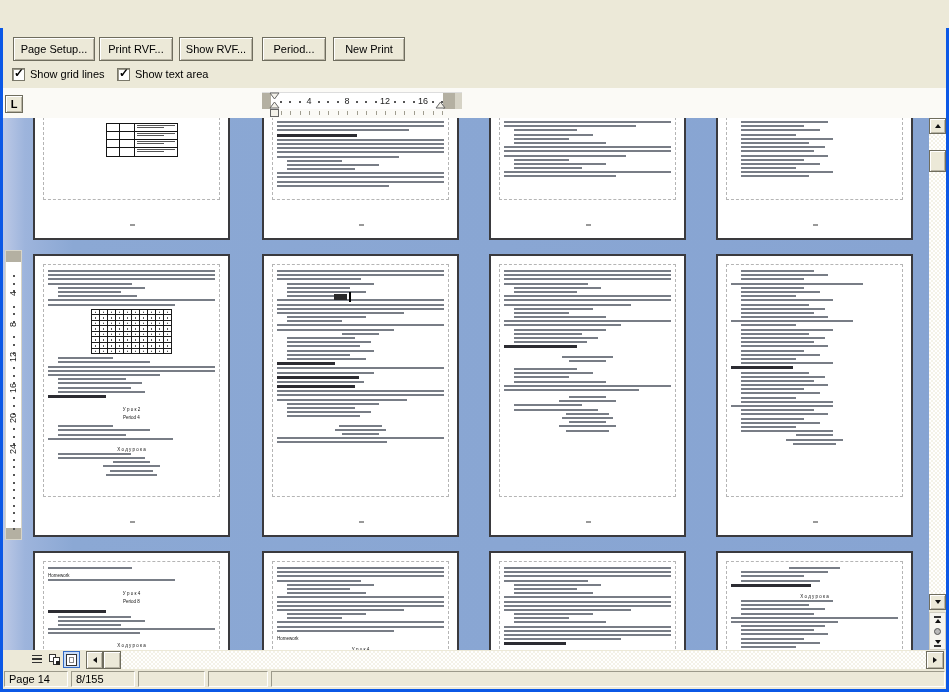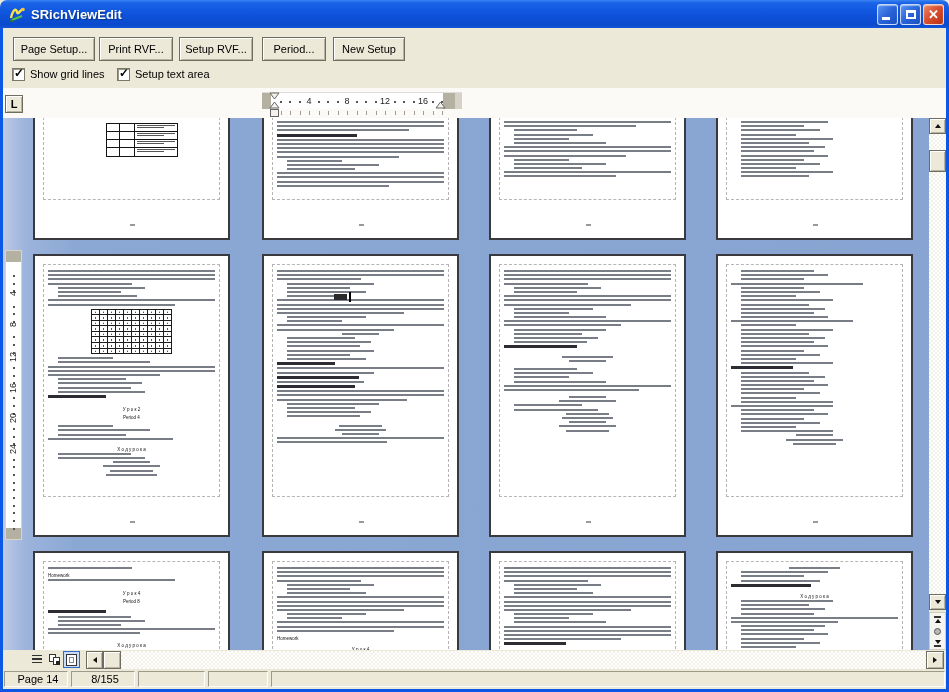--- a/index.html
+++ b/index.html
@@ -105,62 +105,44 @@
   .vmi-pages .pg2{position:absolute;left:4px;top:3px;width:7px;height:8px;background:#fff;border:1px solid #333;}
   .vmi-pages .pg3{position:absolute;left:7px;top:7px;width:4px;height:4px;background:#222;}
   .vmi-layout{width:11px;height:12px;border:1px solid #333;background:#fff;position:relative;}
   .vmi-layout::after{content:"";position:absolute;left:2px;top:2px;right:2px;bottom:2px;border:1px solid #888;}
   #hs-left{left:83px;top:1px;width:17px;height:18px;}
   #hs-thumb{left:100px;top:1px;width:18px;height:18px;}
   #hs-track{left:118px;top:1px;width:805px;height:18px;}
   #hs-right{left:923px;top:1px;width:18px;height:18px;}
   
   #statusbar{position:absolute;left:3px;top:670px;width:943px;height:19px;background:#ece9d8;z-index:9;display:flex;gap:3px;padding:1px 1px 2px 1px;}
-  .spanel{height:16px;border:1px solid;border-color:#9c9a8a #fff #fff #9c9a8a;font-size:11px;line-height:15px;padding-left:4px;color:#000;background:#ece9d8;overflow:hidden;text-align:center;}
+  .spanel{height:16px;border:1px solid;border-color:#9c9a8a #fff #fff #9c9a8a;font-size:11px;line-height:15px;padding-left:4px;color:#000;background:#ece9d8;overflow:hidden;}
   .sp1{width:64px;} .sp2{width:64px;} .sp3{width:67px;} .sp4{width:60px;} .sp5{flex:1;}
 </style>
 </head>
 <body>
 
 <div id="window">
 
-  <div id="titlebar">
-    <svg id="app-icon" viewBox="0 0 19 19">
-      <path d="M3 13 C5 4 8 3 9 7 C10 11 12 4 16 4" stroke="#ffe24a" stroke-width="2.4" fill="none"></path>
-      <path d="M4 15 L14 11" stroke="#57c23d" stroke-width="2.2" fill="none"></path>
-      <circle cx="15" cy="4.5" r="1.8" fill="#f3c53a"></circle>
-      <path d="M2 16 L6 16" stroke="#2f7a22" stroke-width="1.6"></path>
-    </svg>
-    <span id="title-text">SRichViewEdit</span>
-    <div class="tbbtn">
-        <div class="glyph-min"></div>
-      </div>
-    <div class="tbbtn">
-        <div class="glyph-max"></div>
-      </div>
-    <div class="tbbtn close">
-        <div class="glyph-close">✕</div>
-      </div>
-  </div>
 
   <div id="toolbar">
     <div class="btn" style="left:10px;width:82px;">Page Setup...</div>
     <div class="btn" style="left:96px;width:74px;">Print RVF...</div>
-    <div class="btn" style="left:176px;width:74px;">Setup RVF...</div>
+    <div class="btn" style="left:176px;width:74px;">Show RVF...</div>
     <div class="btn" style="left:259px;width:64px;">Period...</div>
-    <div class="btn" style="left:330px;width:72px;">New Setup</div>
+    <div class="btn" style="left:330px;width:72px;">New Print</div>
     <div class="cbrow">
       <div class="cb" style="left:9px;" id="cb-grid">
           <div class="chk">✓</div>
         </div>
       <span class="cblabel" style="left:27px;">Show grid lines</span>
       <div class="cb" style="left:114px;" id="cb-text">
           <div class="chk">✓</div>
         </div>
-      <span class="cblabel" style="left:132px;">Setup text area</span>
+      <span class="cblabel" style="left:132px;">Show text area</span>
     </div>
   </div>
 
   <div id="rulerstrip">
     <div id="tab-selector">L</div>
     <div id="hruler">
       <div class="rcap capl"></div>
       <div class="rcap capr"></div>
       <div class="rcap capx"></div>
     <div class="rdot" style="left: 18.5px;"></div>

